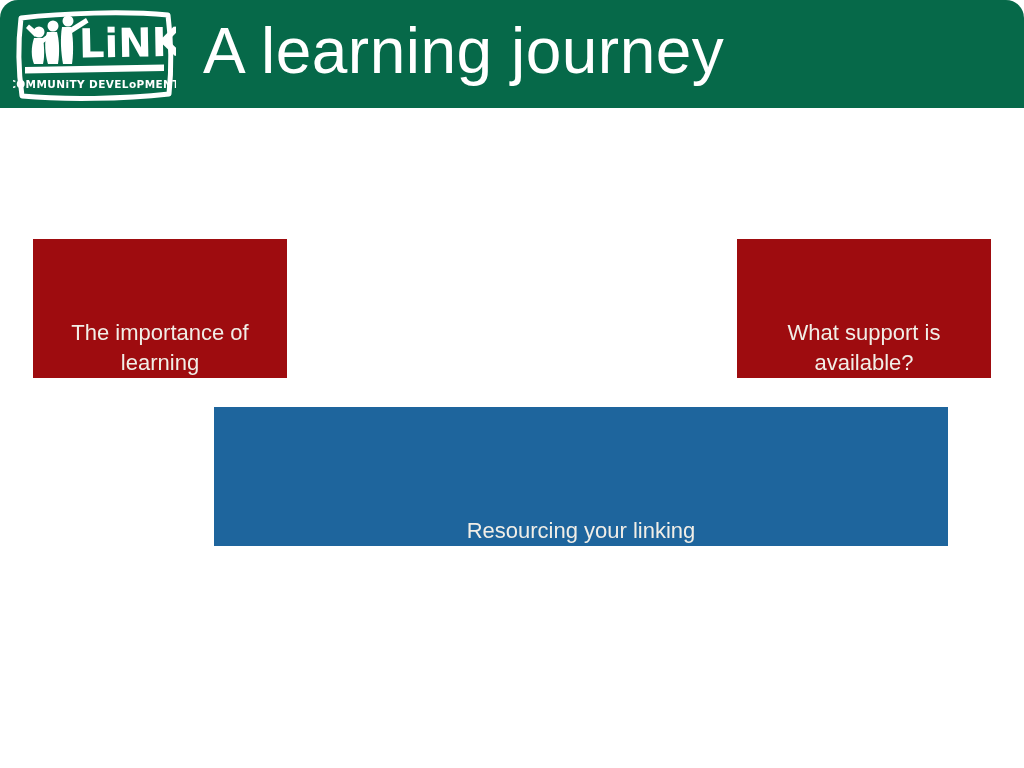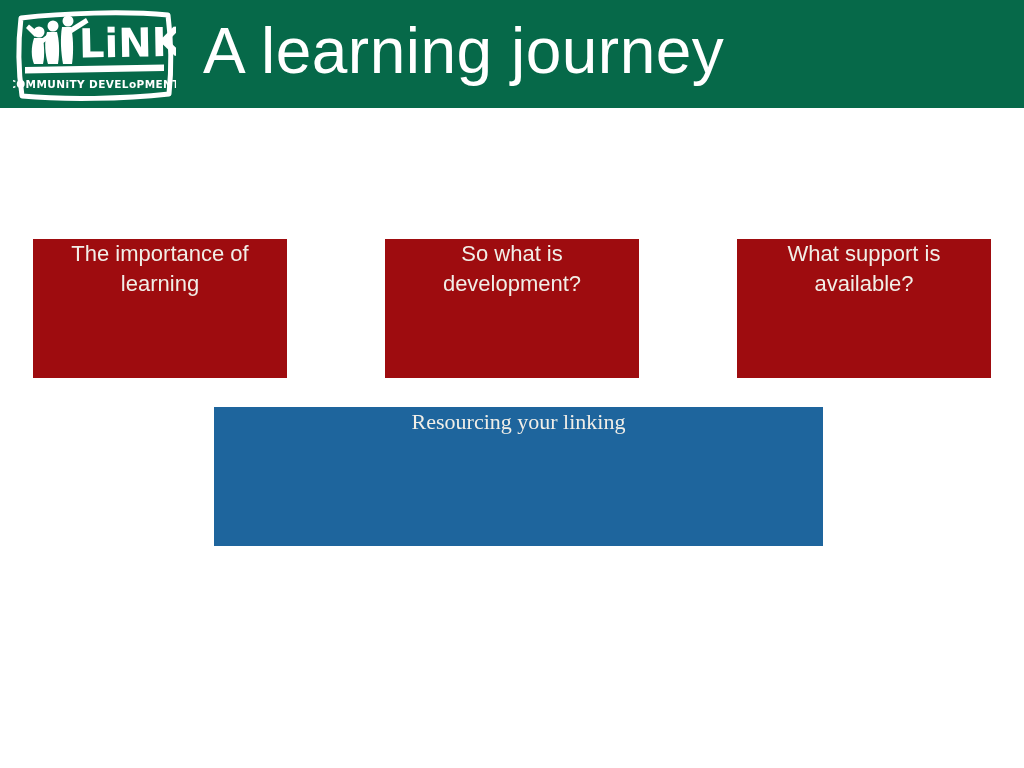--- a/index.html
+++ b/index.html
@@ -1,40 +1,40 @@
 <!DOCTYPE html>
 <html><head>
 <meta charset="utf-8">
 <style>
   html,body{margin:0;padding:0;background:#ffffff;}
   .slide{
     position:relative;width:1024px;height:768px;overflow:hidden;
-    background:#ffffff;font-family:"Liberation Sans",sans-serif;
+    background:#ffffff;font-family:"Liberation Sans",sans-serif;border-radius:18px;
   }
   .header{
     position:absolute;left:0;top:0;width:1024px;height:108px;
   }
   .logo{
     position:absolute;left:13px;top:7px;width:163px;height:96px;
   }
   .slide-title{
     position:absolute;left:203px;top:0;height:108px;margin:0;
     display:flex;align-items:center;
     font-size:64px;font-weight:300;color:#ffffff;letter-spacing:0.5px;
     padding-bottom:6px;box-sizing:border-box;
   }
   .box{
-    position:absolute;display:flex;align-items:flex-start;justify-content:center;
+    position:absolute;display:flex;align-items:flex-end;justify-content:center;
     text-align:center;color:#F1EEE7;font-size:22px;line-height:1.36;
     padding:0 30px;box-sizing:border-box;
   }
   .box-red-1{left:33px;top:239px;width:254px;height:139px;}
   .box-red-2{left:385px;top:239px;width:254px;height:139px;}
   .box-red-3{left:737px;top:239px;width:254px;height:139px;}
-  .box-blue {left:214px;top:407px;width:609px;height:139px;font-family:Liberation Serif, serif;}
+  .box-blue {left:214px;top:407px;width:734px;height:139px;}
   .box-green{left:385px;top:579px;width:254px;height:137px;}
 </style>
 </head>
 <body>
 
 <div class="slide">
 
   <div class="header" style="background: rgb(6, 105, 73);">
 
     <div class="logo">
@@ -62,23 +62,20 @@
       </svg>
     </div>
 
     <h1 class="slide-title">A learning journey</h1>
   </div>
 
   <div class="box box-red-1" style="background: rgb(158, 12, 15);">
     <span>The importance of learning</span>
   </div>
 
-  <div class="box box-red-2" style="background: rgb(158, 12, 15);">
-    <span>So what is development?</span>
-  </div>
 
   <div class="box box-red-3" style="background: rgb(158, 12, 15);">
     <span>What support is available?</span>
   </div>
 
   <div class="box box-blue" style="background: rgb(30, 101, 157);">
     <span>Resourcing your linking</span>
   </div>
 
 

